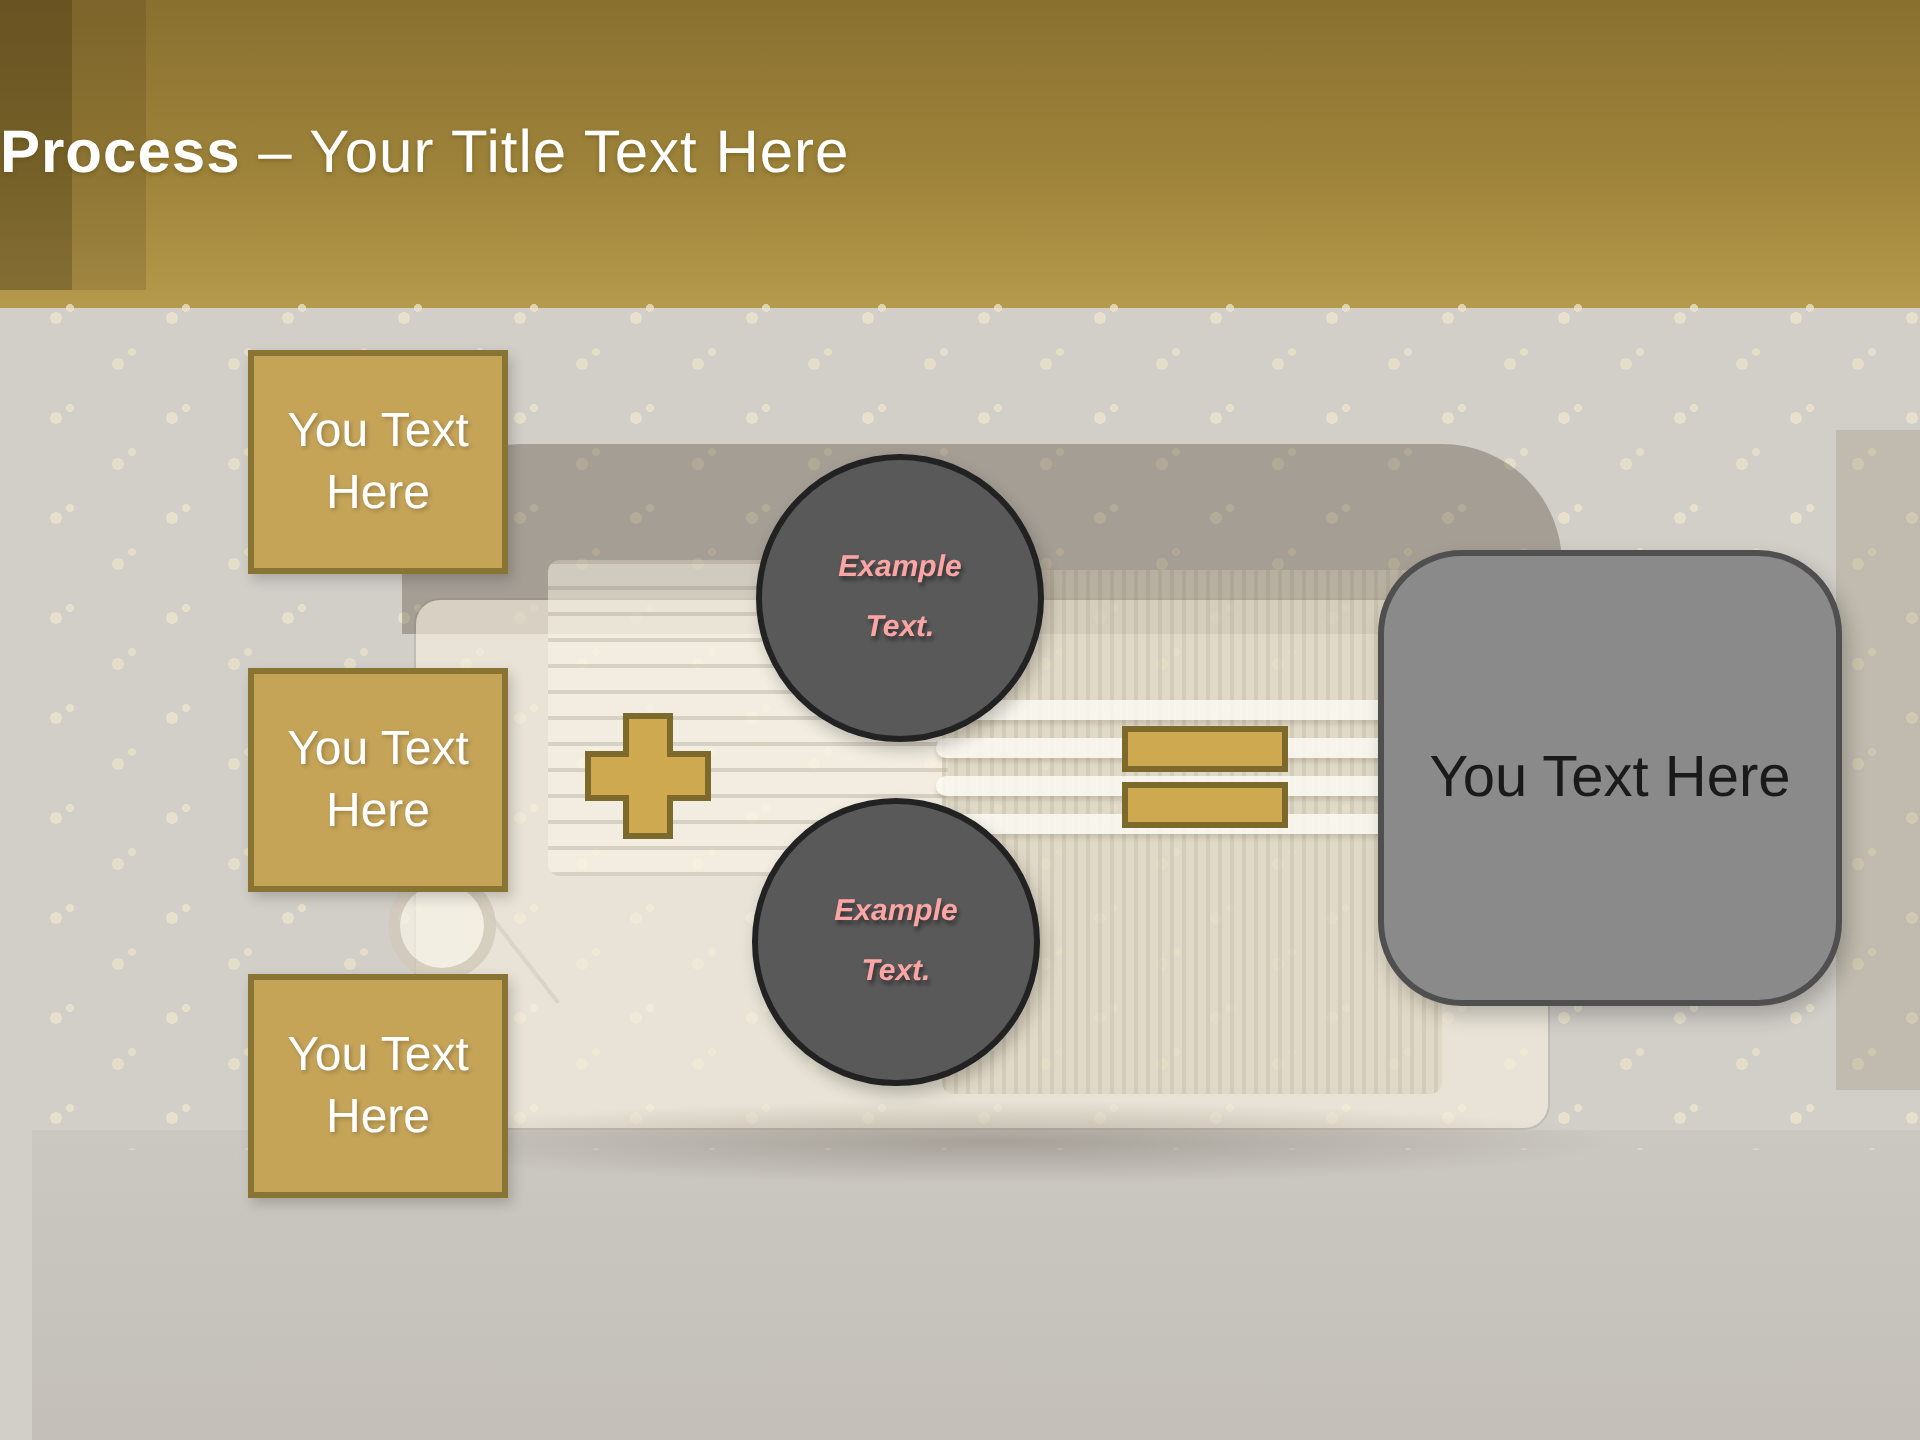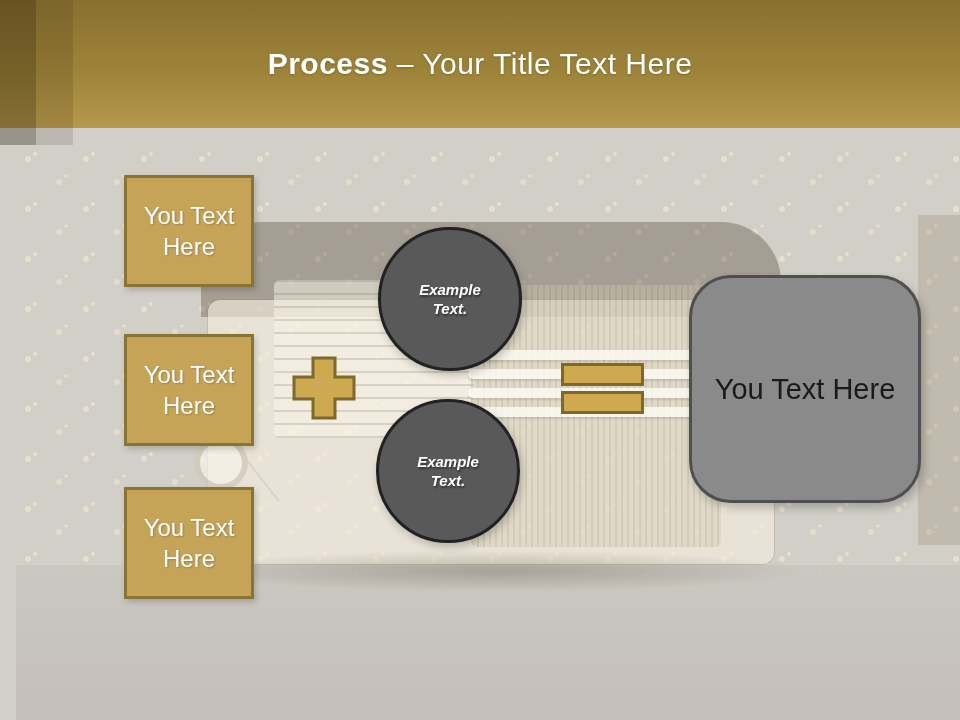--- a/index.html
+++ b/index.html
@@ -3,23 +3,23 @@
 <meta charset="utf-8">
 <style>
   html,body{margin:0;padding:0;background:#222;}
   .slide{
     position:relative;width:960px;height:720px;overflow:hidden;
     font-family:"Liberation Sans",sans-serif;
     background:var(--wall,#d2cfc9);
   }
   
   .header{
-    position:absolute;left:0;top:0;width:960px;height:128px;
+    position:absolute;left:0;top:0;width:960px;height:154px;
     background:linear-gradient(180deg,var(--header-top,#8a7030) 0%,#9d8339 55%,var(--header-bottom,#b5994c) 100%);
-    display:flex;align-items:center;justify-content:center;
+    display:flex;align-items:center;justify-content:flex-start;
   }
   .stripe-dark{position:absolute;left:0;top:0;width:36px;height:145px;background:rgba(35,25,5,.32);}
   .stripe-mid{position:absolute;left:36px;top:0;width:37px;height:145px;background:rgba(35,25,5,.13);}
   .title{
     position:relative;color:var(--title-color,#fff);font-size:30px;letter-spacing:.5px;
     text-shadow:0 1px 2px rgba(90,70,20,.45);white-space:nowrap;
   }
   .t-em{font-weight:700;}
   .t-sep,.t-rest{font-weight:400;}
   
@@ -93,21 +93,21 @@
   .eq-bar{
     position:absolute;left:0;width:83px;height:23px;box-sizing:border-box;
     background:var(--accent-gold,#cfa94f);border:3px solid var(--accent-gold-border,#7c692b);
   }
   .eq-bar.top{top:0;}
   .eq-bar.bot{top:28px;}
   .circle{
     position:absolute;width:144px;height:144px;border-radius:50%;box-sizing:border-box;
     background:var(--circle-fill,#595959);border:3px solid var(--circle-border,#222);
     display:flex;align-items:center;justify-content:center;text-align:center;
-    color:#ffffff;font-size:15px;font-weight:700;font-style:italic;line-height:19px;
+    color:#fca5a5;font-size:15px;font-weight:700;font-style:italic;line-height:30px;
     text-shadow:1px 2px 2px rgba(0,0,0,.45);
     box-shadow:2px 4px 8px rgba(0,0,0,.22);
     padding:0 26px;
   }
   .circle.c1{left:362px;top:82px;}
   .circle.c2{left:360px;top:254px;}
   .result-box{
     position:absolute;left:673px;top:130px;width:232px;height:228px;box-sizing:border-box;
     background:var(--result-fill,#8a8a8a);border:3px solid var(--result-border,#4f4f4f);
     border-radius:42px;

